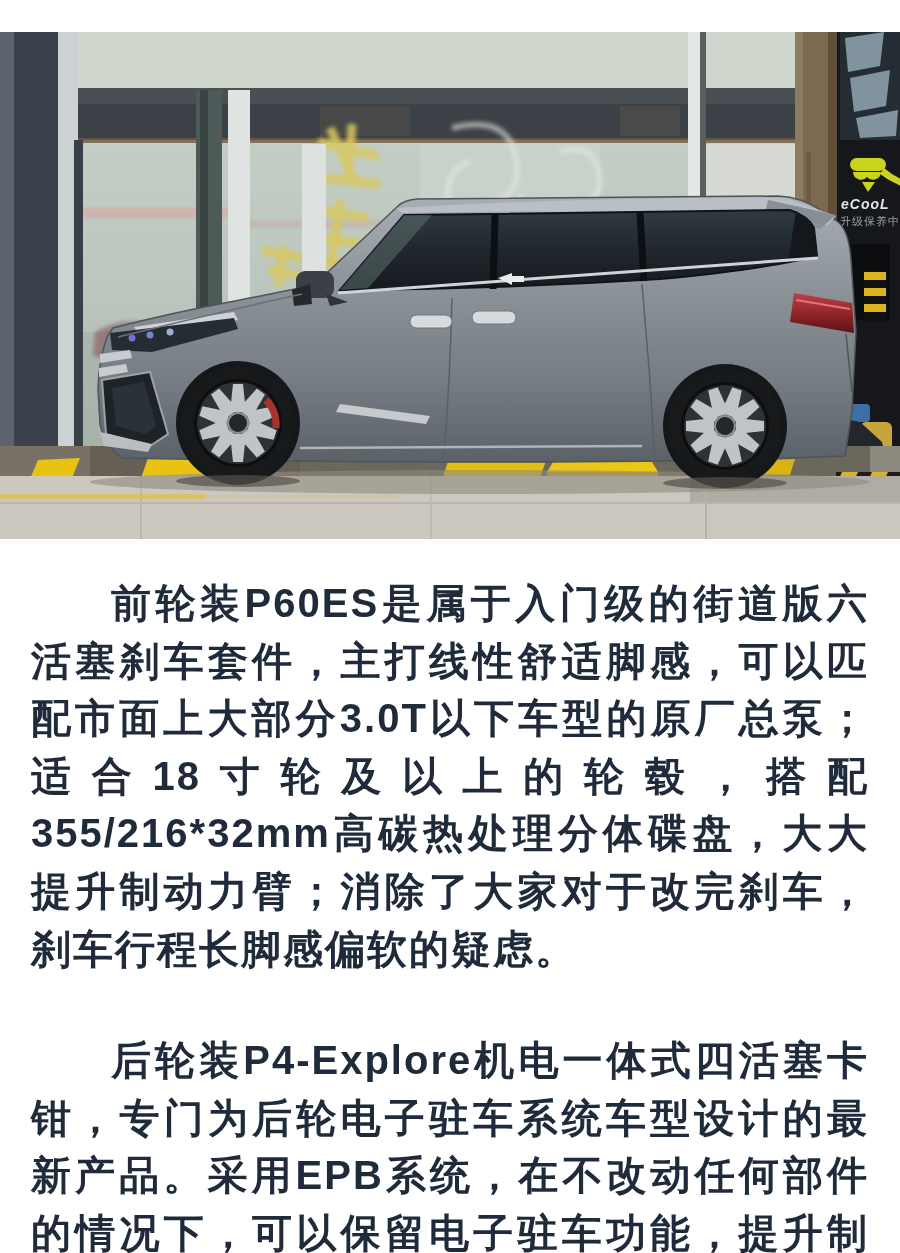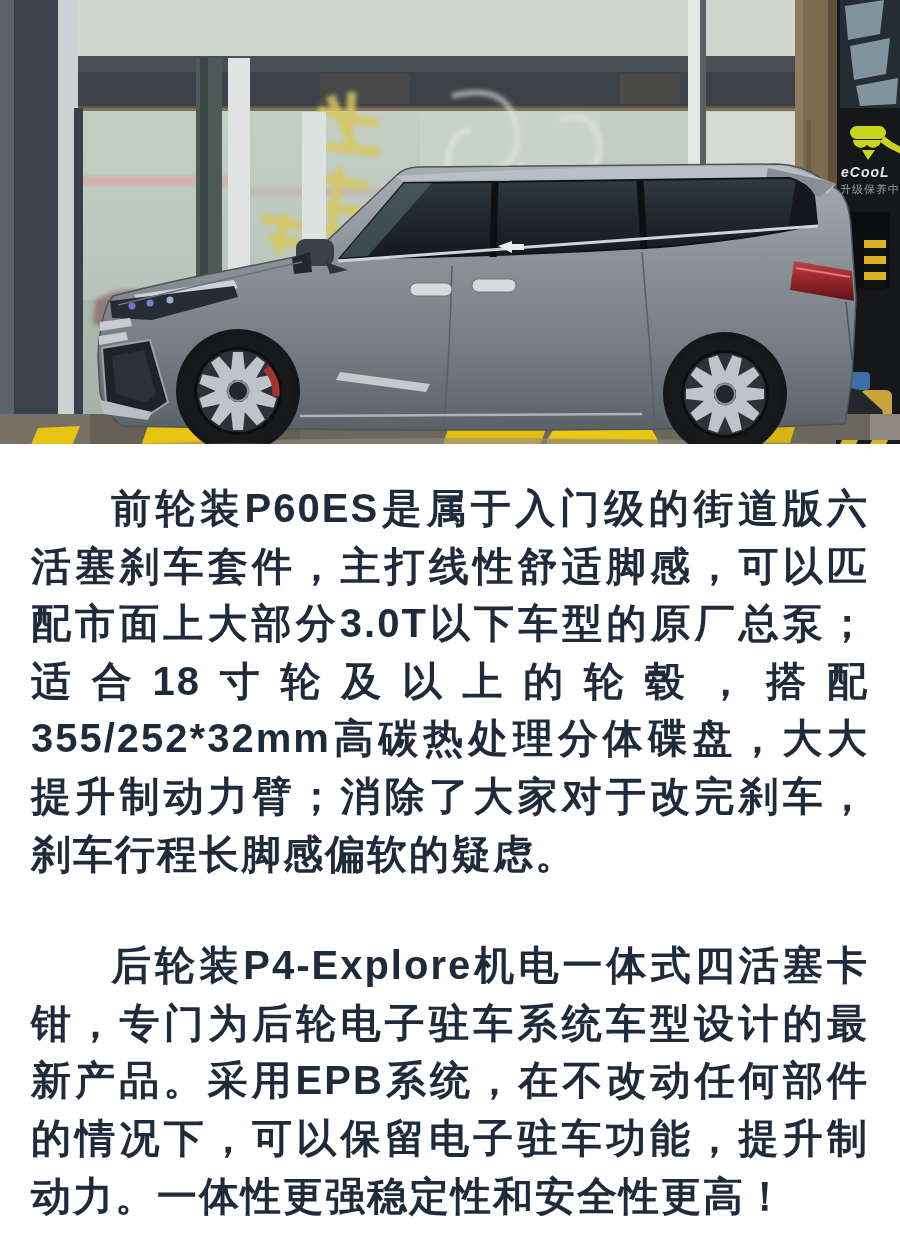--- a/index.html
+++ b/index.html
@@ -1,21 +1,21 @@
 <!DOCTYPE html>
 <html><head>
 <meta charset="utf-8">
 <style>
   html,body{margin:0;padding:0;}
   body{
     width:900px;height:1253px;background:#ffffff;overflow:hidden;
     font-family:"Liberation Sans","DejaVu Sans",sans-serif;
   }
   .photo{
-    width:900px;height:444px;overflow:hidden;position:relative;background:#b91c1c;
+    width:900px;height:507px;overflow:hidden;position:relative;background:#b91c1c;margin-top:32px;
   }
   .photo svg{display:block;}
   .article{
     padding:36px 31px 0 31px;
   }
   .article p{
     margin:0 0 54px 0;
     font-size:40px;
     line-height:1.44;
     font-weight:700;
@@ -270,15 +270,15 @@
     <g>
       <use href="#wheel" x="725" y="394" transform="rotate(18 725 394)"></use>
     </g>
     <ellipse cx="238" cy="449" rx="62" ry="6" fill="#55514a" opacity="0.7"></ellipse>
     <ellipse cx="725" cy="451" rx="62" ry="6" fill="#55514a" opacity="0.7"></ellipse>
   </g>
 </svg>
 </div>
 
 <div class="article">
-  <p>前轮装P60ES是属于入门级的街道版六活塞刹车套件，主打线性舒适脚感，可以匹配市面上大部分3.0T以下车型的原厂总泵；适合18寸轮及以上的轮毂，搭配355/252*32mm高碳热处理分体碟盘，大大提升制动力臂；消除了大家对于改完刹车，刹车行程长脚感偏软的疑虑。</p>
+  <p>前轮装P60ES是属于入门级的街道版六活塞刹车套件，主打线性舒适脚感，可以匹配市面上大部分3.0T以下车型的原厂总泵；适合18寸轮及以上的轮毂，搭配355/216*32mm高碳热处理分体碟盘，大大提升制动力臂；消除了大家对于改完刹车，刹车行程长脚感偏软的疑虑。</p>
   <p>后轮装P4-Explore机电一体式四活塞卡钳，专门为后轮电子驻车系统车型设计的最新产品。采用EPB系统，在不改动任何部件的情况下，可以保留电子驻车功能，提升制动力。一体性更强稳定性和安全性更高！</p>
 </div>
 
 </body></html>

